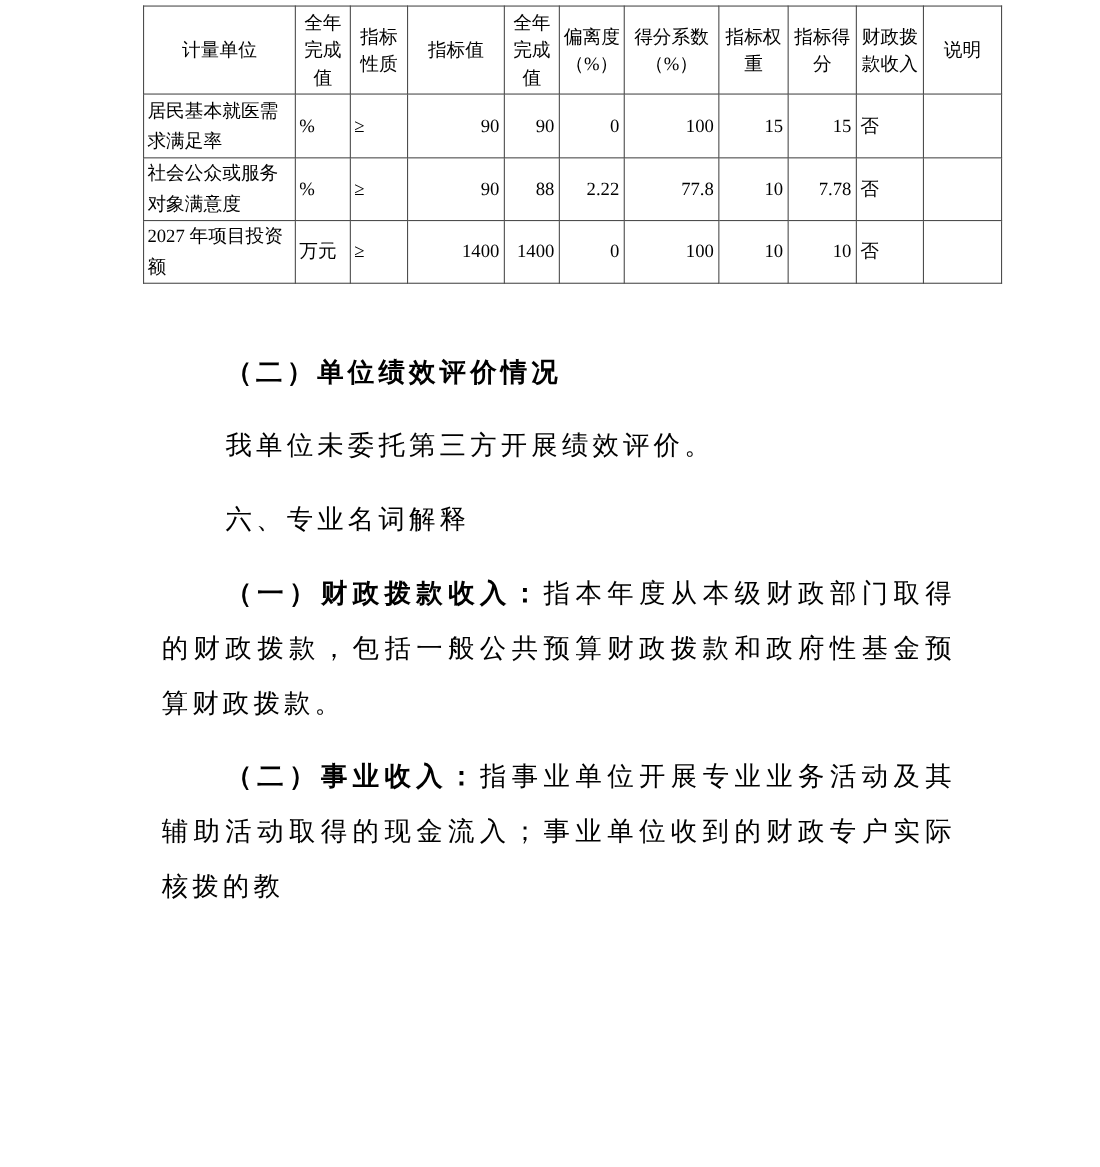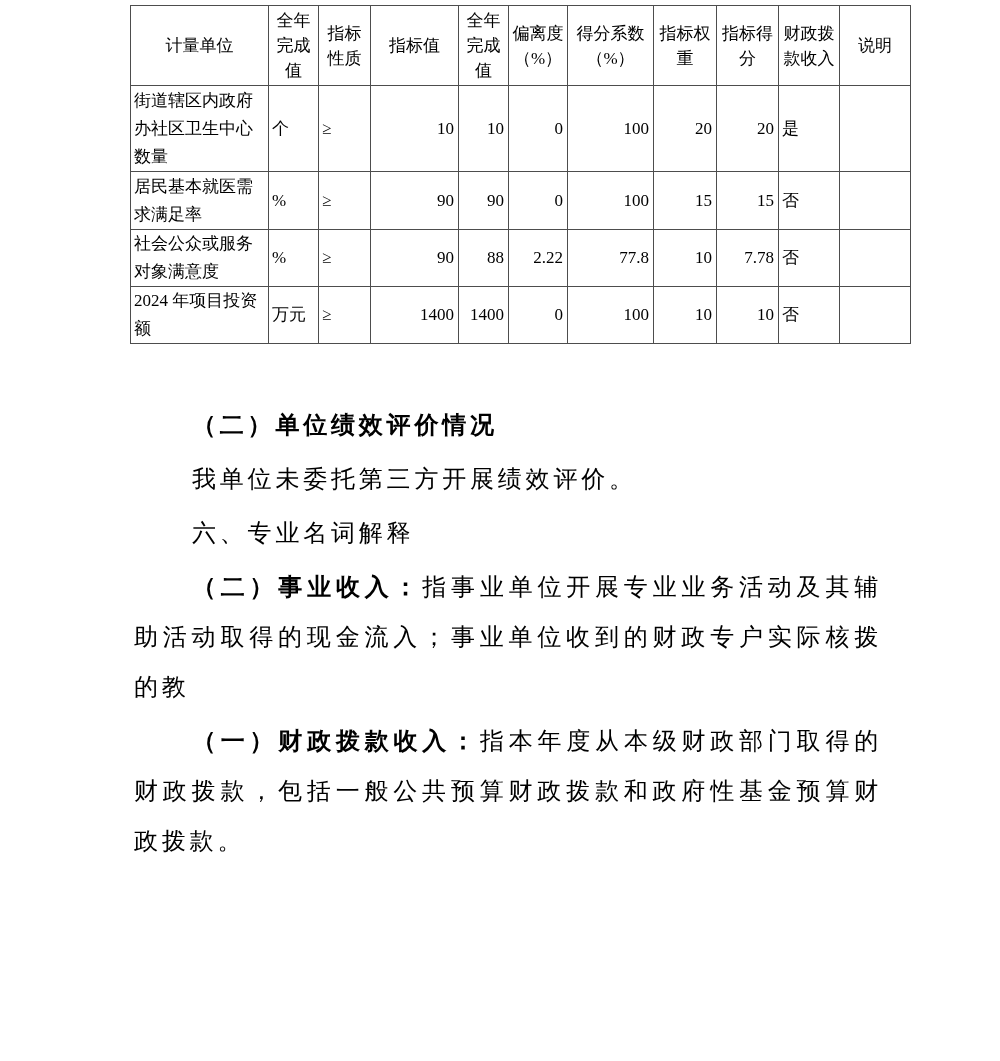--- a/index.html
+++ b/index.html
@@ -45,21 +45,21 @@
   
   .doc-body {
     margin: 56px 92px 0 130px;
     width: 756px;
     font-size: 24px;
     letter-spacing: 3.8px;
     text-align: justify;
     color: #000000;
   }
   .doc-body p {
-    margin: 4px;
+    margin: 17px;
     line-height: 50px;
     text-indent: 58px;
   }
   .sub-heading { font-weight: bold; }
   .main-heading {
     font-weight: normal;
     font-family: "Liberation Sans", "DejaVu Sans", sans-serif;
   }
   .term-lead { font-weight: bold; }
 </style>
@@ -91,33 +91,20 @@
         <th>全年完成值</th>
         <th>偏离度（%）</th>
         <th>得分系数（%）</th>
         <th>指标权重</th>
         <th>指标得分</th>
         <th>财政拨款收入</th>
         <th>说明</th>
       </tr>
     </thead>
     <tbody>
-      <tr style="height:86px">
-        <td style="line-height:28px">街道辖区内政府办社区卫生中心数量</td>
-        <td>个</td>
-        <td>≥</td>
-        <td class="num">10</td>
-        <td class="num">10</td>
-        <td class="num">0</td>
-        <td class="num">100</td>
-        <td class="num">20</td>
-        <td class="num">20</td>
-        <td>是</td>
-        <td></td>
-      </tr>
       <tr style="height:58px">
         <td>居民基本就医需求满足率</td>
         <td>%</td>
         <td>≥</td>
         <td class="num">90</td>
         <td class="num">90</td>
         <td class="num">0</td>
         <td class="num">100</td>
         <td class="num">15</td>
         <td class="num">15</td>
@@ -131,36 +118,36 @@
         <td class="num">90</td>
         <td class="num">88</td>
         <td class="num">2.22</td>
         <td class="num">77.8</td>
         <td class="num">10</td>
         <td class="num">7.78</td>
         <td>否</td>
         <td></td>
       </tr>
       <tr style="height:57px">
-        <td>2024 年项目投资额</td>
+        <td>2027 年项目投资额</td>
         <td>万元</td>
         <td>≥</td>
         <td class="num">1400</td>
         <td class="num">1400</td>
         <td class="num">0</td>
         <td class="num">100</td>
         <td class="num">10</td>
         <td class="num">10</td>
         <td>否</td>
         <td></td>
       </tr>
     </tbody>
   </table>
 
   <div class="doc-body">
     <p class="sub-heading">（二）单位绩效评价情况</p>
     <p>我单位未委托第三方开展绩效评价。</p>
     <p class="main-heading">六、专业名词解释</p>
+    <p><span class="term-lead">（一）财政拨款收入：</span><span>指本年度从本级财政部门取得的财政拨款，包括一般公共预算财政拨款和政府性基金预算财政拨款。</span></p>
     <p><span class="term-lead">（二）事业收入：</span><span>指事业单位开展专业业务活动及其辅助活动取得的现金流入；事业单位收到的财政专户实际核拨的教</span></p>
-    <p><span class="term-lead">（一）财政拨款收入：</span><span>指本年度从本级财政部门取得的财政拨款，包括一般公共预算财政拨款和政府性基金预算财政拨款。</span></p>
   </div>
 
 </div>
 
 </body></html>

